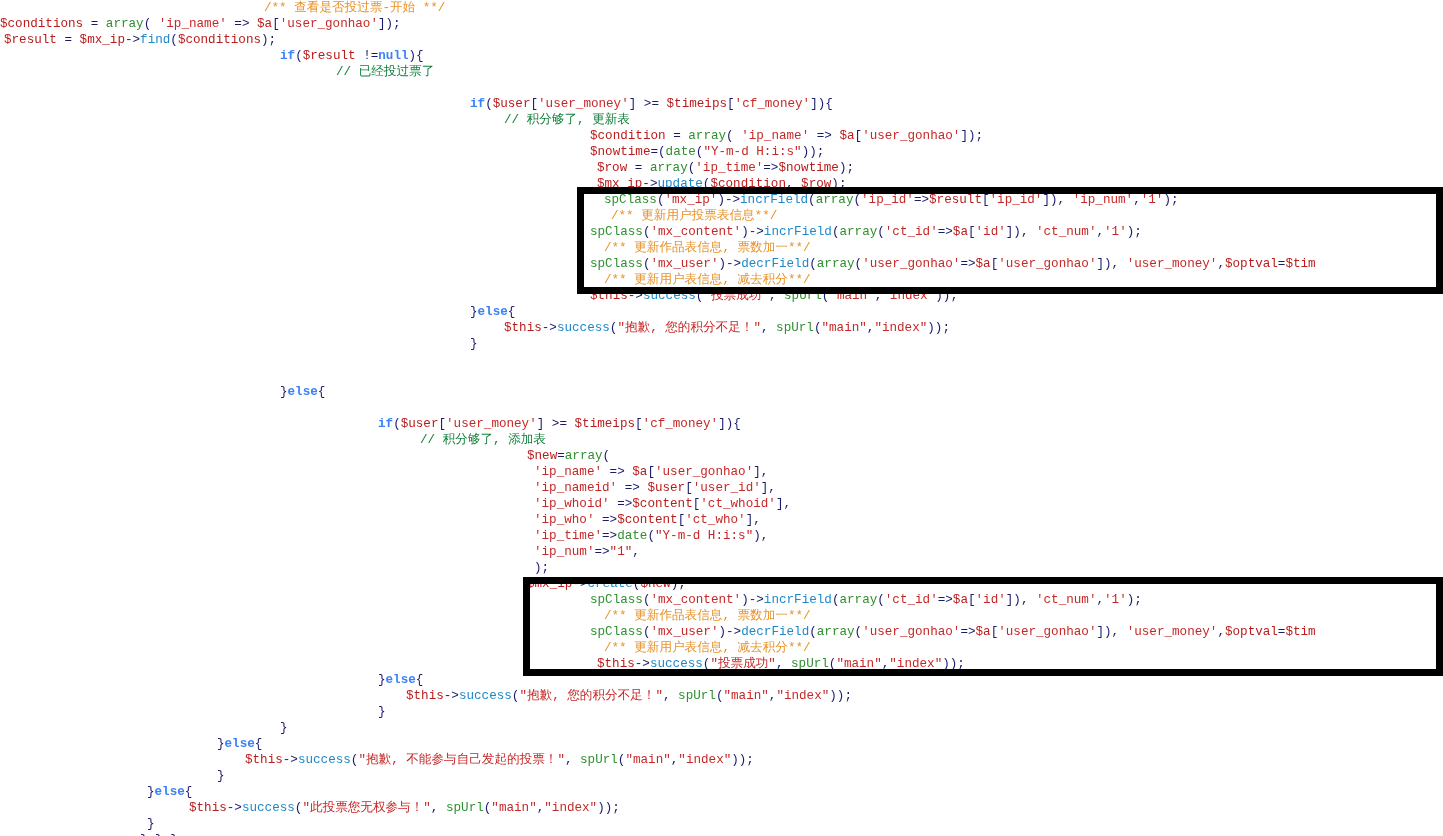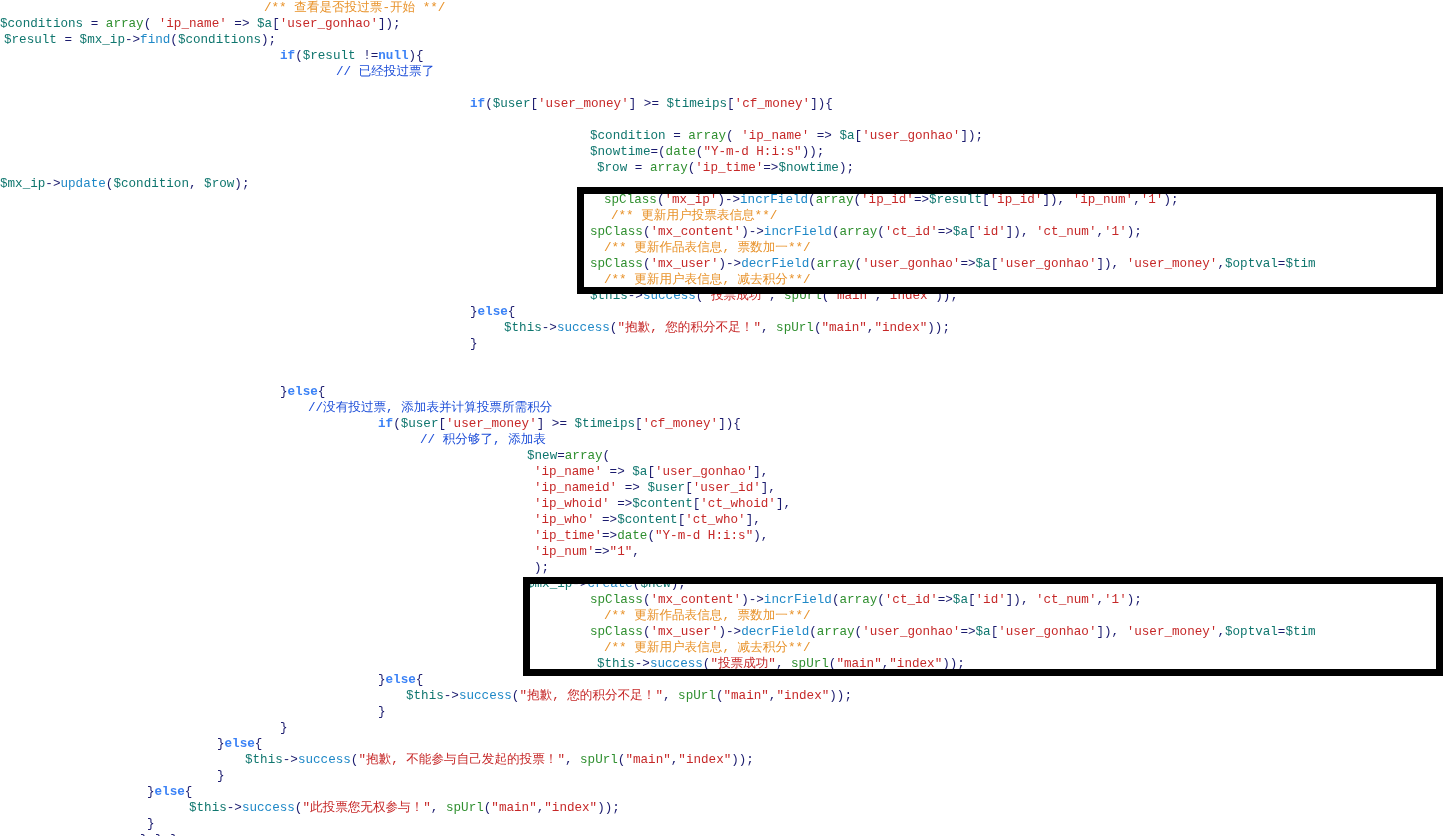--- a/index.html
+++ b/index.html
@@ -27,66 +27,66 @@
     left: 0;
     white-space: pre;
     font-size: 12.6px;
     line-height: 16px;
     height: 16px;
     letter-spacing: 0px;
     font-family: "Liberation Mono", "DejaVu Sans Mono", monospace;
   }
   .tok { white-space: pre; }
   
-  .t-var   { color: #0f766e; }      
+  .t-var   { color: #b91c1c; }      
   .t-plain { color: #1b1b6e; }      
   .t-kw    { color: #3b82f6; font-weight: bold; }  
   .t-str   { color: #c62828; }      
   .t-dstr  { color: #c62828; }      
   .t-fn    { color: #1e88c7; }      
   .t-fn2   { color: #2f8f2f; }      
   .t-cls   { color: #2f8f2f; }      
   .t-cmt   { color: #e8922a; }      
-  .t-cmtg  { color: #1d4ed8; }
+  .t-cmtg  { color: #15803d; }
 
   
   .hl-box {
     position: absolute;
     border: 7px solid #000000;
     background: transparent;
     box-sizing: border-box;
     pointer-events: none;
   }
 </style>
 </head>
 <body>
 
 <div id="code-surface">
     <div class="code-line" style="top: 0px; padding-left: 264px;"><span class="tok t-cmt">/** 查看是否投过票-开始 **/</span></div>
     <div class="code-line" style="top: 16px; padding-left: 0px;"><span class="tok t-var">$conditions</span><span class="tok t-plain"> = </span><span class="tok t-fn2">array</span><span class="tok t-plain">( </span><span class="tok t-str">'ip_name'</span><span class="tok t-plain"> =&gt; </span><span class="tok t-var">$a</span><span class="tok t-plain">[</span><span class="tok t-str">'user_gonhao'</span><span class="tok t-plain">]);</span></div>
     <div class="code-line" style="top: 32px; padding-left: 4px;"><span class="tok t-var">$result</span><span class="tok t-plain"> = </span><span class="tok t-var">$mx_ip</span><span class="tok t-plain">-&gt;</span><span class="tok t-fn">find</span><span class="tok t-plain">(</span><span class="tok t-var">$conditions</span><span class="tok t-plain">);</span></div>
     <div class="code-line" style="top: 48px; padding-left: 280px;"><span class="tok t-kw">if</span><span class="tok t-plain">(</span><span class="tok t-var">$result</span><span class="tok t-plain"> !=</span><span class="tok t-kw">null</span><span class="tok t-plain">){</span></div>
     <div class="code-line" style="top: 64px; padding-left: 336px;"><span class="tok t-cmtg">// 已经投过票了</span></div>
     <div class="code-line" style="top: 96px; padding-left: 470px;"><span class="tok t-kw">if</span><span class="tok t-plain">(</span><span class="tok t-var">$user</span><span class="tok t-plain">[</span><span class="tok t-str">'user_money'</span><span class="tok t-plain">] &gt;= </span><span class="tok t-var">$timeips</span><span class="tok t-plain">[</span><span class="tok t-str">'cf_money'</span><span class="tok t-plain">]){</span></div>
+    <div class="code-line" style="top: 112px; padding-left: 504px;"><span class="tok t-cmtg">// 积分够了, 更新表</span></div>
     <div class="code-line" style="top: 128px; padding-left: 590px;"><span class="tok t-var">$condition</span><span class="tok t-plain"> = </span><span class="tok t-fn2">array</span><span class="tok t-plain">( </span><span class="tok t-str">'ip_name'</span><span class="tok t-plain"> =&gt; </span><span class="tok t-var">$a</span><span class="tok t-plain">[</span><span class="tok t-str">'user_gonhao'</span><span class="tok t-plain">]);</span></div>
     <div class="code-line" style="top: 144px; padding-left: 590px;"><span class="tok t-var">$nowtime</span><span class="tok t-plain">=(</span><span class="tok t-fn2">date</span><span class="tok t-plain">(</span><span class="tok t-dstr">"Y-m-d H:i:s"</span><span class="tok t-plain">));</span></div>
     <div class="code-line" style="top: 160px; padding-left: 597px;"><span class="tok t-var">$row</span><span class="tok t-plain"> = </span><span class="tok t-fn2">array</span><span class="tok t-plain">(</span><span class="tok t-str">'ip_time'</span><span class="tok t-plain">=&gt;</span><span class="tok t-var">$nowtime</span><span class="tok t-plain">);</span></div>
-    <div class="code-line" style="top: 176px; "><span class="tok t-var">$mx_ip</span><span class="tok t-plain">-&gt;</span><span class="tok t-fn">update</span><span class="tok t-plain">(</span><span class="tok t-var">$condition</span><span class="tok t-plain">, </span><span class="tok t-var">$row</span><span class="tok t-plain">);</span></div>
+    <div class="code-line" style="top: 176px; padding-left: 597px;"><span class="tok t-var">$mx_ip</span><span class="tok t-plain">-&gt;</span><span class="tok t-fn">update</span><span class="tok t-plain">(</span><span class="tok t-var">$condition</span><span class="tok t-plain">, </span><span class="tok t-var">$row</span><span class="tok t-plain">);</span></div>
     <div class="code-line" style="top: 192px; padding-left: 604px;"><span class="tok t-cls">spClass</span><span class="tok t-plain">(</span><span class="tok t-str">'mx_ip'</span><span class="tok t-plain">)-&gt;</span><span class="tok t-fn">incrField</span><span class="tok t-plain">(</span><span class="tok t-fn2">array</span><span class="tok t-plain">(</span><span class="tok t-str">'ip_id'</span><span class="tok t-plain">=&gt;</span><span class="tok t-var">$result</span><span class="tok t-plain">[</span><span class="tok t-str">'ip_id'</span><span class="tok t-plain">]), </span><span class="tok t-str">'ip_num'</span><span class="tok t-plain">,</span><span class="tok t-str">'1'</span><span class="tok t-plain">);</span></div>
     <div class="code-line" style="top: 208px; padding-left: 611px;"><span class="tok t-cmt">/** 更新用户投票表信息**/</span></div>
     <div class="code-line" style="top: 224px; padding-left: 590px;"><span class="tok t-cls">spClass</span><span class="tok t-plain">(</span><span class="tok t-str">'mx_content'</span><span class="tok t-plain">)-&gt;</span><span class="tok t-fn">incrField</span><span class="tok t-plain">(</span><span class="tok t-fn2">array</span><span class="tok t-plain">(</span><span class="tok t-str">'ct_id'</span><span class="tok t-plain">=&gt;</span><span class="tok t-var">$a</span><span class="tok t-plain">[</span><span class="tok t-str">'id'</span><span class="tok t-plain">]), </span><span class="tok t-str">'ct_num'</span><span class="tok t-plain">,</span><span class="tok t-str">'1'</span><span class="tok t-plain">);</span></div>
     <div class="code-line" style="top: 240px; padding-left: 604px;"><span class="tok t-cmt">/** 更新作品表信息, 票数加一**/</span></div>
     <div class="code-line" style="top: 256px; padding-left: 590px;"><span class="tok t-cls">spClass</span><span class="tok t-plain">(</span><span class="tok t-str">'mx_user'</span><span class="tok t-plain">)-&gt;</span><span class="tok t-fn">decrField</span><span class="tok t-plain">(</span><span class="tok t-fn2">array</span><span class="tok t-plain">(</span><span class="tok t-str">'user_gonhao'</span><span class="tok t-plain">=&gt;</span><span class="tok t-var">$a</span><span class="tok t-plain">[</span><span class="tok t-str">'user_gonhao'</span><span class="tok t-plain">]), </span><span class="tok t-str">'user_money'</span><span class="tok t-plain">,</span><span class="tok t-var">$optval</span><span class="tok t-plain">=</span><span class="tok t-var">$timeips</span><span class="tok t-plain">[</span><span class="tok t-str">'cf_</span></div>
     <div class="code-line" style="top: 272px; padding-left: 604px;"><span class="tok t-cmt">/** 更新用户表信息, 减去积分**/</span></div>
     <div class="code-line" style="top: 288px; padding-left: 590px;"><span class="tok t-var">$this</span><span class="tok t-plain">-&gt;</span><span class="tok t-fn">success</span><span class="tok t-plain">(</span><span class="tok t-dstr">"投票成功"</span><span class="tok t-plain">, </span><span class="tok t-fn2">spUrl</span><span class="tok t-plain">(</span><span class="tok t-dstr">"main"</span><span class="tok t-plain">,</span><span class="tok t-dstr">"index"</span><span class="tok t-plain">));</span></div>
     <div class="code-line" style="top: 304px; padding-left: 470px;"><span class="tok t-plain">}</span><span class="tok t-kw">else</span><span class="tok t-plain">{</span></div>
     <div class="code-line" style="top: 320px; padding-left: 504px;"><span class="tok t-var">$this</span><span class="tok t-plain">-&gt;</span><span class="tok t-fn">success</span><span class="tok t-plain">(</span><span class="tok t-dstr">"抱歉, 您的积分不足！"</span><span class="tok t-plain">, </span><span class="tok t-fn2">spUrl</span><span class="tok t-plain">(</span><span class="tok t-dstr">"main"</span><span class="tok t-plain">,</span><span class="tok t-dstr">"index"</span><span class="tok t-plain">));</span></div>
     <div class="code-line" style="top: 336px; padding-left: 470px;"><span class="tok t-plain">}</span></div>
     <div class="code-line" style="top: 384px; padding-left: 280px;"><span class="tok t-plain">}</span><span class="tok t-kw">else</span><span class="tok t-plain">{</span></div>
-    <div class="code-line" style="top: 400px; padding-left: 308px;"><span class="tok t-cmtg">//没有投过票, 添加表并计算投票所需积分</span></div>
     <div class="code-line" style="top: 416px; padding-left: 378px;"><span class="tok t-kw">if</span><span class="tok t-plain">(</span><span class="tok t-var">$user</span><span class="tok t-plain">[</span><span class="tok t-str">'user_money'</span><span class="tok t-plain">] &gt;= </span><span class="tok t-var">$timeips</span><span class="tok t-plain">[</span><span class="tok t-str">'cf_money'</span><span class="tok t-plain">]){</span></div>
     <div class="code-line" style="top: 432px; padding-left: 420px;"><span class="tok t-cmtg">// 积分够了, 添加表</span></div>
     <div class="code-line" style="top: 448px; padding-left: 527px;"><span class="tok t-var">$new</span><span class="tok t-plain">=</span><span class="tok t-fn2">array</span><span class="tok t-plain">(</span></div>
     <div class="code-line" style="top: 464px; padding-left: 534px;"><span class="tok t-str">'ip_name'</span><span class="tok t-plain"> =&gt; </span><span class="tok t-var">$a</span><span class="tok t-plain">[</span><span class="tok t-str">'user_gonhao'</span><span class="tok t-plain">],</span></div>
     <div class="code-line" style="top: 480px; padding-left: 534px;"><span class="tok t-str">'ip_nameid'</span><span class="tok t-plain"> =&gt; </span><span class="tok t-var">$user</span><span class="tok t-plain">[</span><span class="tok t-str">'user_id'</span><span class="tok t-plain">],</span></div>
     <div class="code-line" style="top: 496px; padding-left: 534px;"><span class="tok t-str">'ip_whoid'</span><span class="tok t-plain"> =&gt;</span><span class="tok t-var">$content</span><span class="tok t-plain">[</span><span class="tok t-str">'ct_whoid'</span><span class="tok t-plain">],</span></div>
     <div class="code-line" style="top: 512px; padding-left: 534px;"><span class="tok t-str">'ip_who'</span><span class="tok t-plain"> =&gt;</span><span class="tok t-var">$content</span><span class="tok t-plain">[</span><span class="tok t-str">'ct_who'</span><span class="tok t-plain">],</span></div>
     <div class="code-line" style="top: 528px; padding-left: 534px;"><span class="tok t-str">'ip_time'</span><span class="tok t-plain">=&gt;</span><span class="tok t-fn2">date</span><span class="tok t-plain">(</span><span class="tok t-dstr">"Y-m-d H:i:s"</span><span class="tok t-plain">),</span></div>
     <div class="code-line" style="top: 544px; padding-left: 534px;"><span class="tok t-str">'ip_num'</span><span class="tok t-plain">=&gt;</span><span class="tok t-dstr">"1"</span><span class="tok t-plain">,</span></div>
     <div class="code-line" style="top: 560px; padding-left: 534px;"><span class="tok t-plain">);</span></div>

